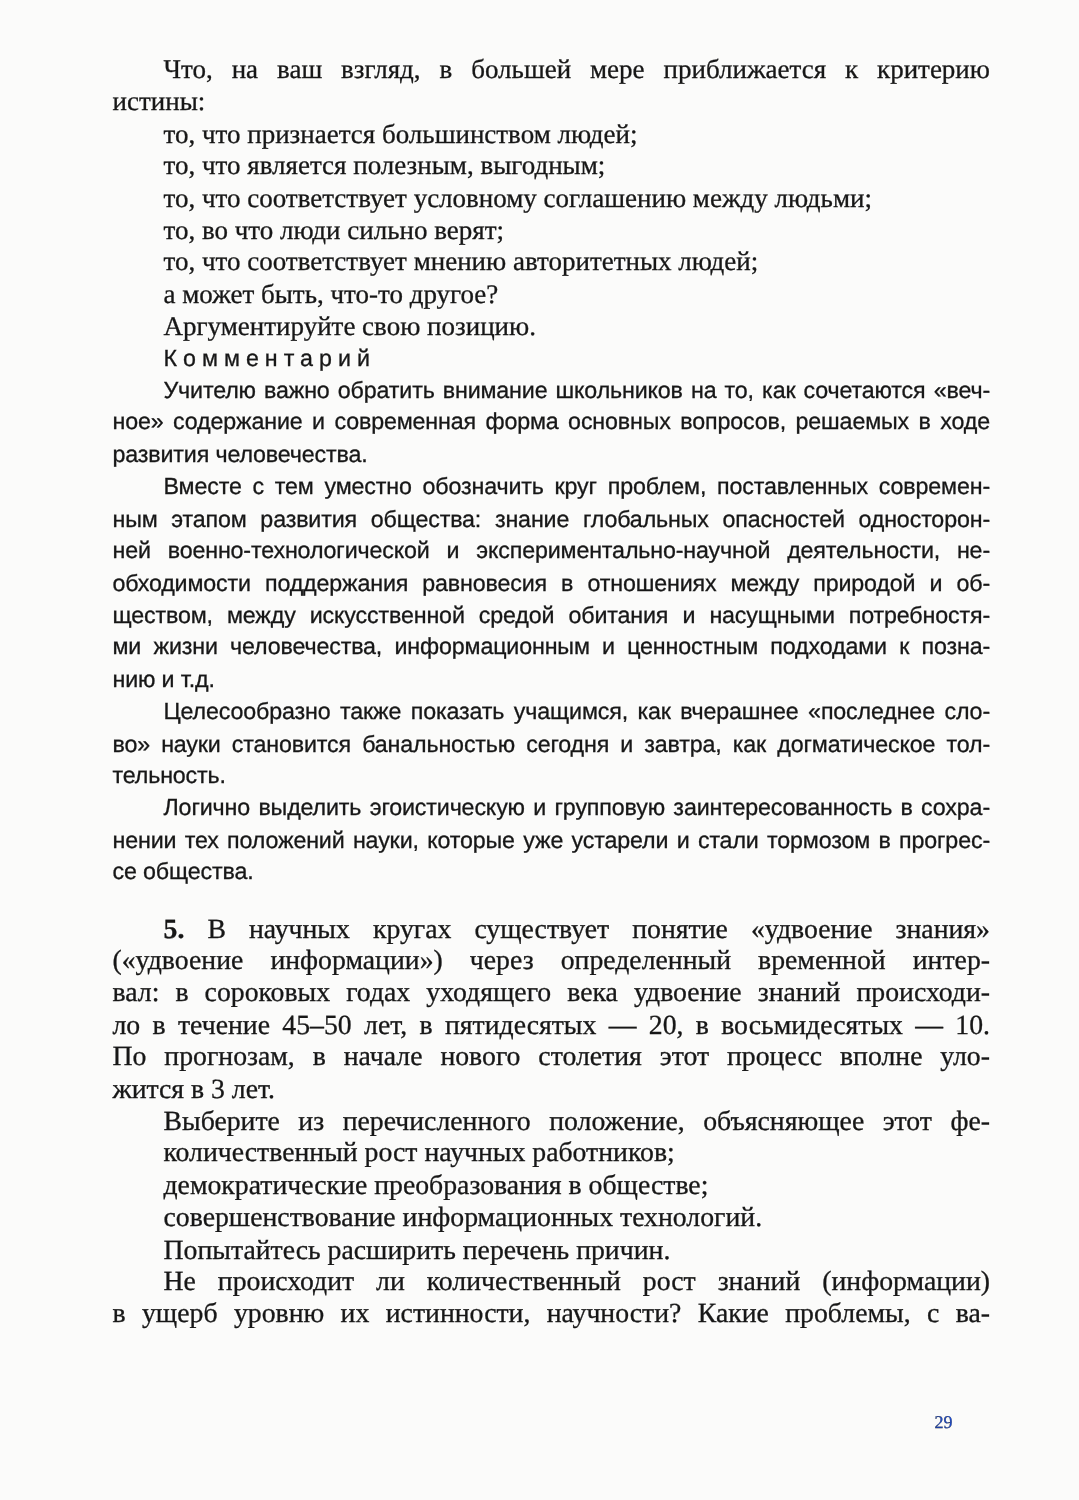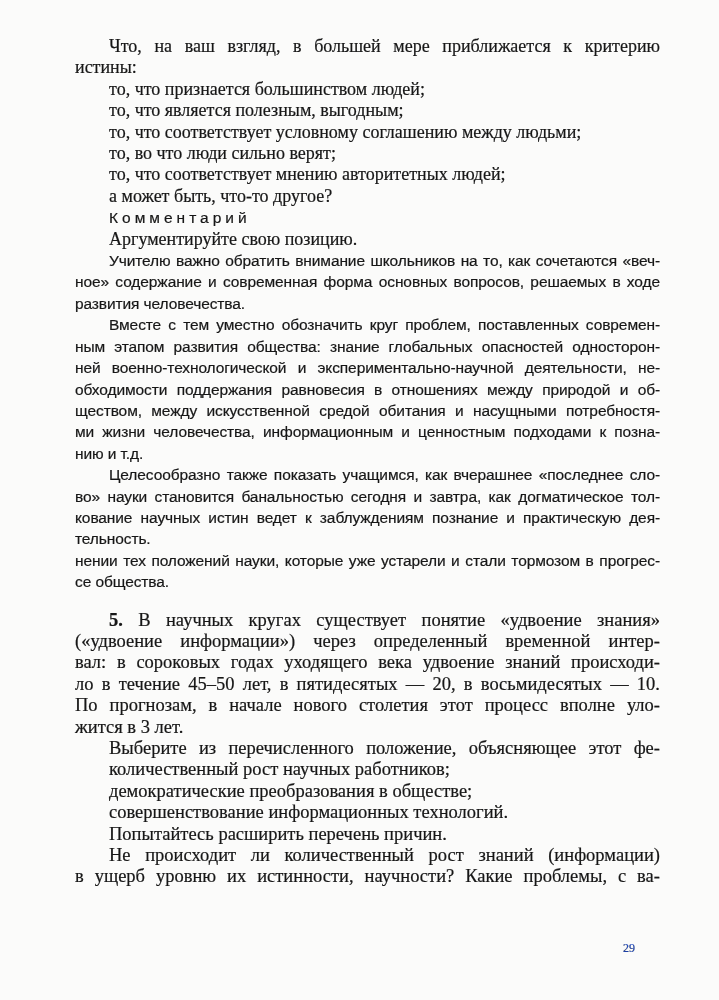--- a/index.html
+++ b/index.html
@@ -86,47 +86,47 @@
       </div>
       <div class="block intro">
         <div class="line last indent">то, во что люди сильно верят;</div>
       </div>
       <div class="block intro">
         <div class="line last indent">то, что соответствует мнению авторитетных людей;</div>
       </div>
       <div class="block intro">
         <div class="line last indent">а может быть, что-то другое?</div>
       </div>
+      <div class="block intro">
+        <div class="line last indent">Аргументируйте свою позицию.</div>
+      </div>
       <div class="block comment-heading">
         <div class="line last indent">Комментарий</div>
-      </div>
-      <div class="block intro">
-        <div class="line last indent">Аргументируйте свою позицию.</div>
       </div>
       <div class="block comment">
         <div class="line indent">Учителю важно обратить внимание школьников на то, как сочетаются «веч-</div>
         <div class="line">ное» содержание и современная форма основных вопросов, решаемых в ходе</div>
         <div class="line last">развития человечества.</div>
       </div>
       <div class="block comment">
         <div class="line indent">Вместе с тем уместно обозначить круг проблем, поставленных современ-</div>
         <div class="line">ным этапом развития общества: знание глобальных опасностей односторон-</div>
         <div class="line">ней военно-технологической и экспериментально-научной деятельности, не-</div>
         <div class="line">обходимости поддержания равновесия в отношениях между природой и об-</div>
         <div class="line">ществом, между искусственной средой обитания и насущными потребностя-</div>
         <div class="line">ми жизни человечества, информационным и ценностным подходами к позна-</div>
         <div class="line last">нию и т.д.</div>
       </div>
       <div class="block comment">
         <div class="line indent">Целесообразно также показать учащимся, как вчерашнее «последнее сло-</div>
         <div class="line">во» науки становится банальностью сегодня и завтра, как догматическое тол-</div>
-        <div class="line">кование научных истин ведет к заблуждениям познание и практическую дея-</div>
         <div class="line last">тельность.</div>
       </div>
       <div class="block comment">
+        <div class="line indent">Логично выделить эгоистическую и групповую заинтересованность в сохра-</div>
         <div class="line">нении тех положений науки, которые уже устарели и стали тормозом в прогрес-</div>
         <div class="line last">се общества.</div>
       </div>
       <div class="block task" style="margin-top: 17px;">
         <div class="line indent"><b>5. </b>В научных кругах существует понятие «удвоение знания»</div>
         <div class="line">(«удвоение информации») через определенный временной интер-</div>
         <div class="line">вал: в сороковых годах уходящего века удвоение знаний происходи-</div>
         <div class="line">ло в течение 45–50 лет, в пятидесятых — 20, в восьмидесятых — 10.</div>
         <div class="line">По прогнозам, в начале нового столетия этот процесс вполне уло-</div>
         <div class="line last">жится в 3 лет.</div>

